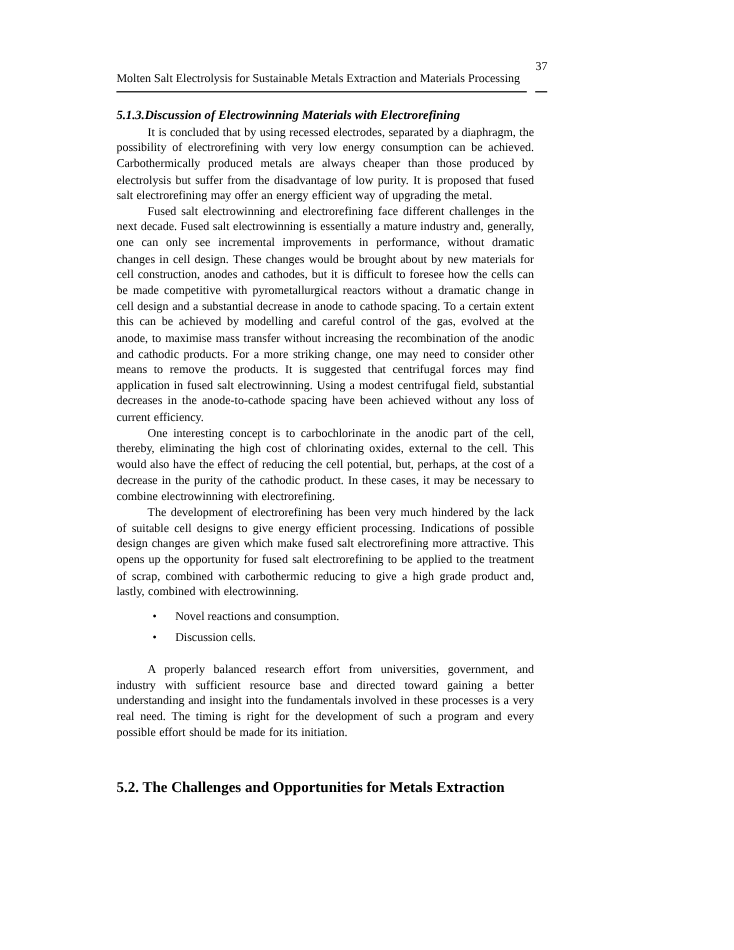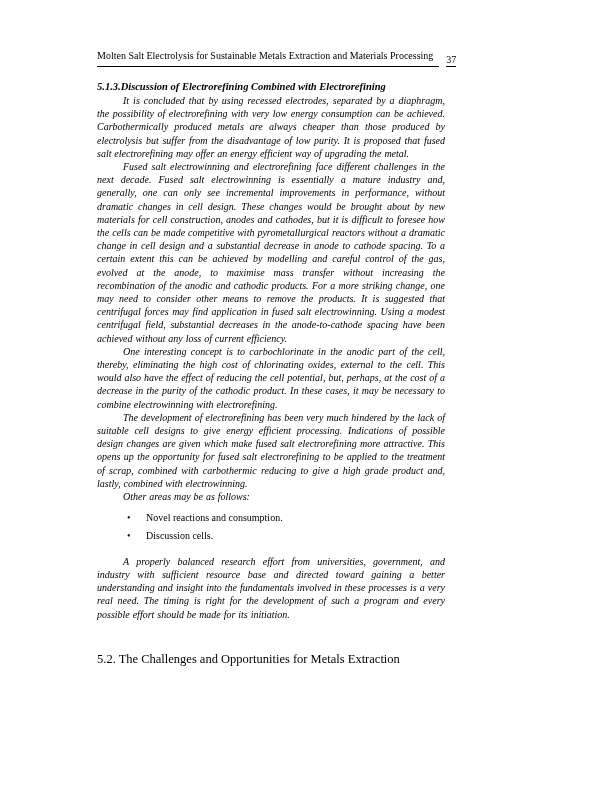--- a/index.html
+++ b/index.html
@@ -29,46 +29,45 @@
   .header-title {
     flex: 1;
     text-align: right;
     padding-bottom: 4px;
     padding-right: 6px;
     border-bottom: 1px solid #000000;
     white-space: nowrap;
   }
   .header-page-number {
     margin-left: 7px;
-    padding-bottom: 0;
+    padding-bottom: 14px;
     border-bottom: 1px solid #000000;
   }
   
   .subsection-heading {
     font-size: 10.5px;
     line-height: 13px;
     font-weight: bold;
     font-style: italic;
     margin: 0 0 1px 0;
   }
   .section-heading {
     font-size: 12.5px;
     line-height: 15px;
-    font-weight: normal;
+    font-weight: bold;
     margin: 31px 0 16px 0;
   }
   
   .body-para {
     font-size: 10px;
     line-height: 13.2px;
     text-align: justify;
     text-indent: 26px;
     margin: 0;
     word-spacing: 0.4px;
-    font-style: italic;
   }
   .list-intro {
     text-align: left;
   }
   
   .bullet-list {
     list-style: none;
     margin: 8px 0 13px 0;
     padding: 0;
   }
@@ -87,31 +86,30 @@
 </head>
 <body>
 
 <div class="page">
 
   <div class="running-header">
     <div class="header-title">Molten Salt Electrolysis for Sustainable Metals Extraction and Materials Processing</div>
     <div class="header-page-number">37</div>
   </div>
 
-  <h2 class="subsection-heading">5.1.3.Discussion of Electrorefining Combined with Electrorefining</h2>
+  <h2 class="subsection-heading">5.1.3.Discussion of Electrowinning Materials with Electrorefining</h2>
 
   <p class="body-para">It is concluded that by using recessed electrodes, separated by a diaphragm, the possibility of electrorefining with very low energy consumption can be achieved. Carbothermically produced metals are always cheaper than those produced by electrolysis but suffer from the disadvantage of low purity. It is proposed that fused salt electrorefining may offer an energy efficient way of upgrading the metal.</p>
 
   <p class="body-para">Fused salt electrowinning and electrorefining face different challenges in the next decade. Fused salt electrowinning is essentially a mature industry and, generally, one can only see incremental improvements in performance, without dramatic changes in cell design. These changes would be brought about by new materials for cell construction, anodes and cathodes, but it is difficult to foresee how the cells can be made competitive with pyrometallurgical reactors without a dramatic change in cell design and a substantial decrease in anode to cathode spacing. To a certain extent this can be achieved by modelling and careful control of the gas, evolved at the anode, to maximise mass transfer without increasing the recombination of the anodic and cathodic products. For a more striking change, one may need to consider other means to remove the products. It is suggested that centrifugal forces may find application in fused salt electrowinning. Using a modest centrifugal field, substantial decreases in the anode-to-cathode spacing have been achieved without any loss of current efficiency.</p>
 
   <p class="body-para">One interesting concept is to carbochlorinate in the anodic part of the cell, thereby, eliminating the high cost of chlorinating oxides, external to the cell. This would also have the effect of reducing the cell potential, but, perhaps, at the cost of a decrease in the purity of the cathodic product. In these cases, it may be necessary to combine electrowinning with electrorefining.</p>
 
   <p class="body-para">The development of electrorefining has been very much hindered by the lack of suitable cell designs to give energy efficient processing. Indications of possible design changes are given which make fused salt electrorefining more attractive. This opens up the opportunity for fused salt electrorefining to be applied to the treatment of scrap, combined with carbothermic reducing to give a high grade product and, lastly, combined with electrowinning.</p>
 
-  <p class="body-para list-intro">Other areas may be as follows:</p>
 
   <ul class="bullet-list">
     <li class="bullet-item">
       <span class="bullet-glyph">•</span>
       <span>Novel reactions and consumption.</span>
     </li>
     <li class="bullet-item">
       <span class="bullet-glyph">•</span>
       <span>Discussion cells.</span>
     </li>

